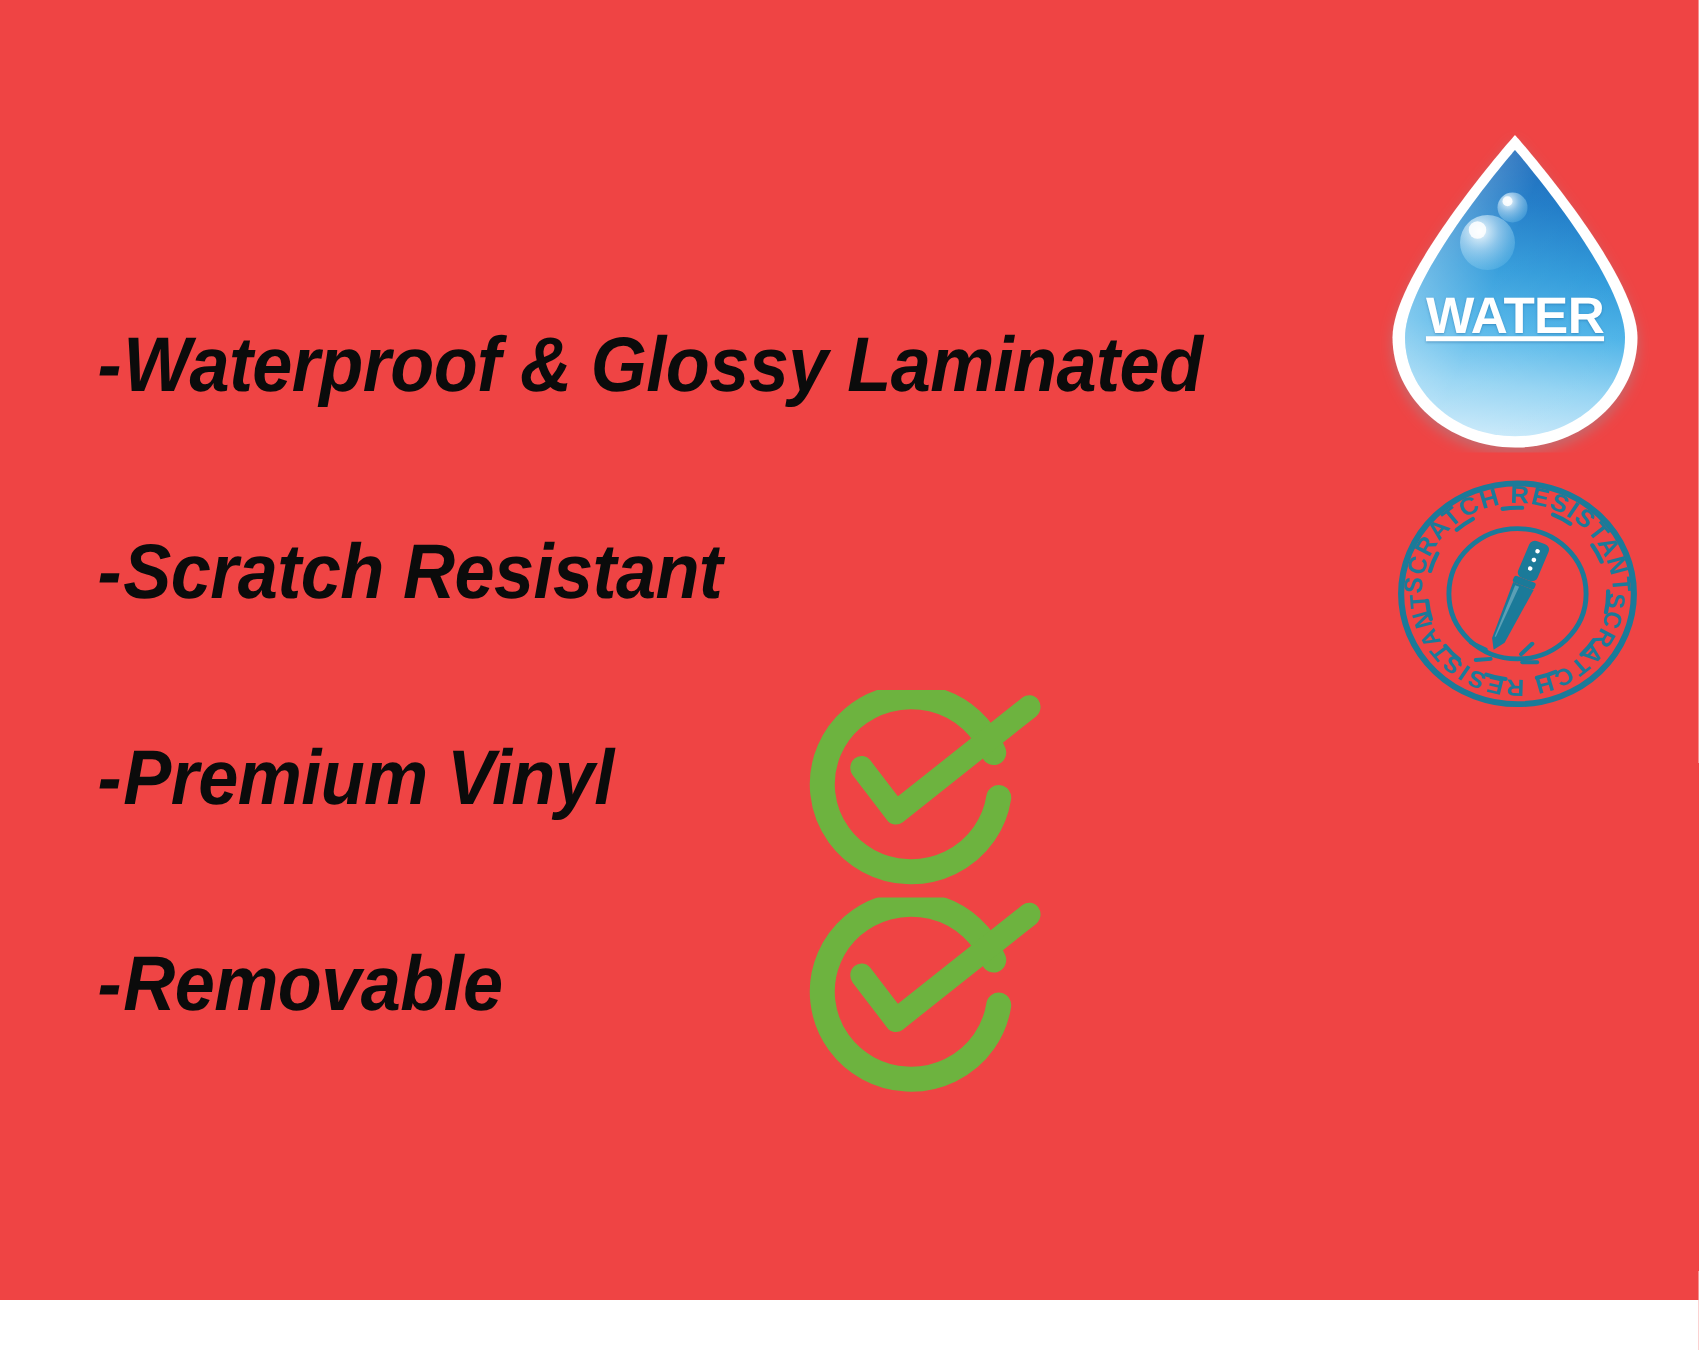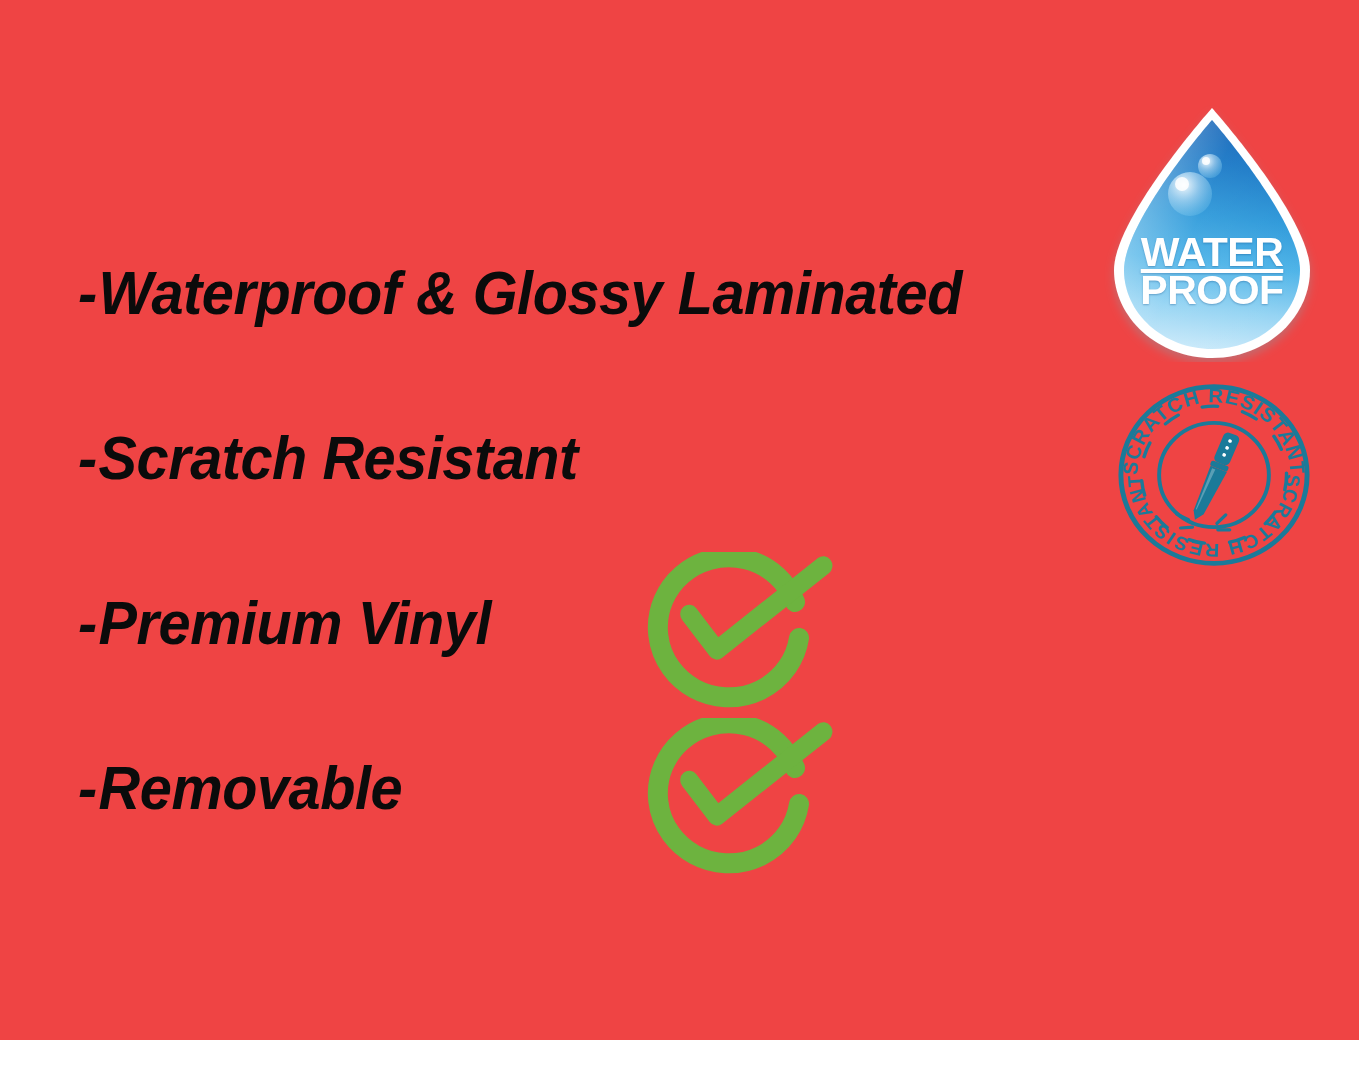--- a/index.html
+++ b/index.html
@@ -153,21 +153,20 @@
                C59 245 20 209 20 166
                C20 117 108 16 108 16 Z" fill="url(#dropGradSide)"></path>
 
       <circle cx="86" cy="90" r="22" fill="url(#bubbleGrad)"></circle>
       <circle cx="78" cy="80" r="7" fill="#ffffff" opacity="0.85"></circle>
       <circle cx="106" cy="62" r="12" fill="url(#bubbleGrad)"></circle>
       <circle cx="102" cy="57" r="4" fill="#ffffff" opacity="0.85"></circle>
     </svg>
 
     <div class="wp-text" id="wp-text-water">WATER</div>
-    <div class="wp-text" id="wp-text-proof">PROOF</div>
   </div>
 
   <div id="scratch-badge">
     <svg viewBox="0 0 200 200" width="196" height="186" preserveAspectRatio="none">
       <defs>
         <path id="arcTop" d="M 22 100 A 78 78 0 0 1 178 100"></path>
         <path id="arcBottom" d="M 174 100 A 74 74 0 0 1 26 100"></path>
       </defs>
 
       <circle cx="100" cy="100" r="95" fill="none" stroke="#1b7a99" stroke-width="5"></circle>

